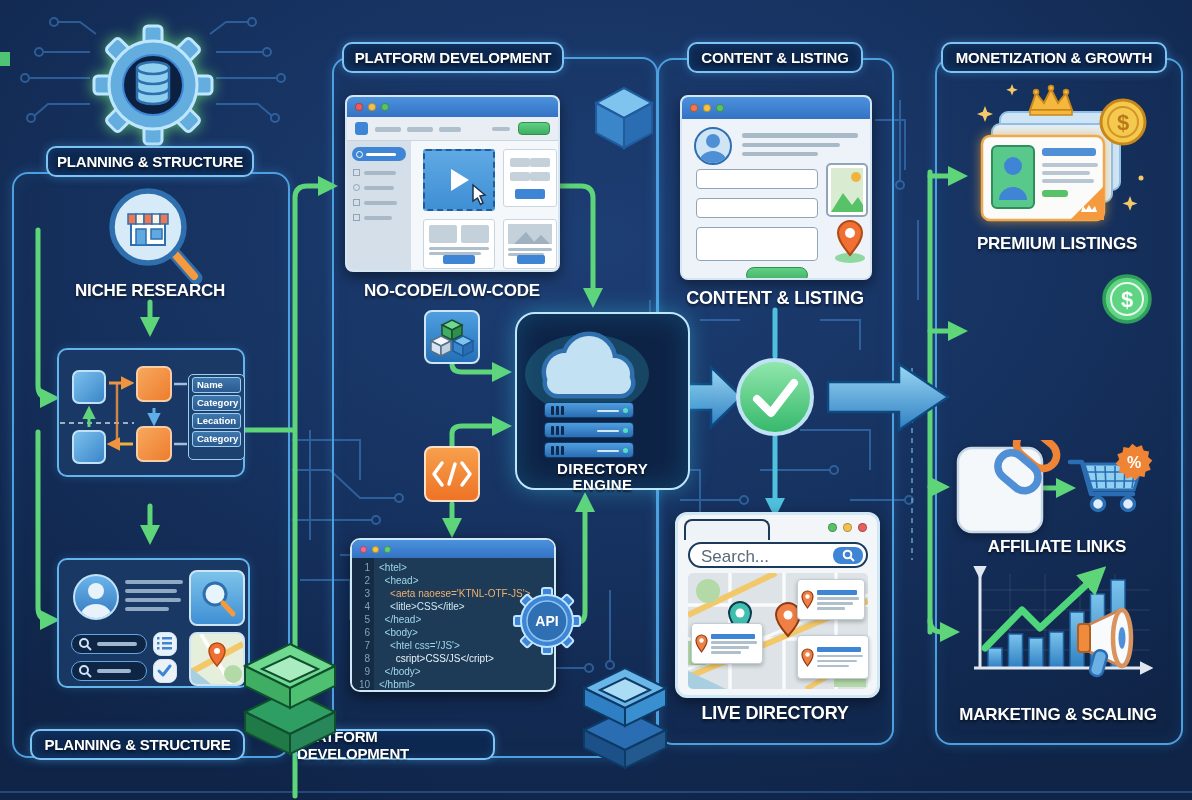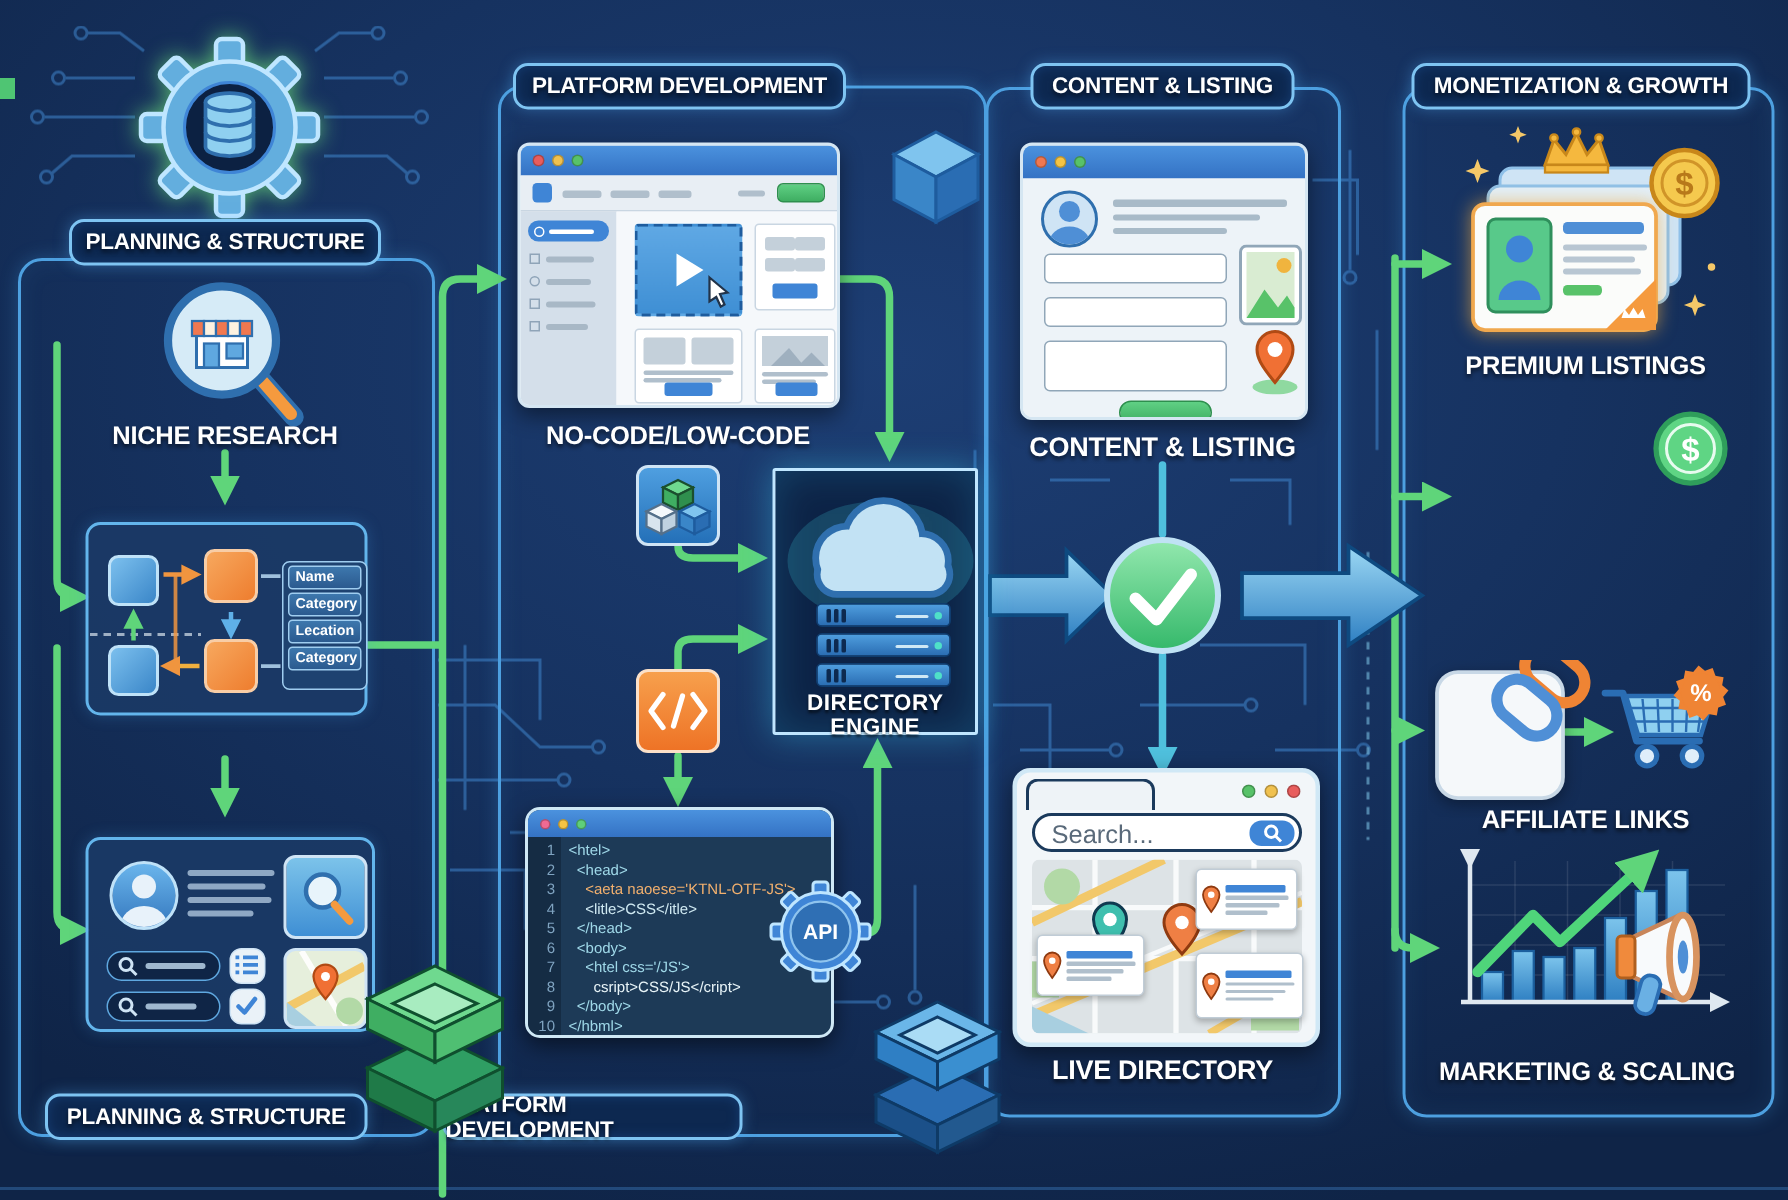--- a/index.html
+++ b/index.html
@@ -27,22 +27,22 @@
   .bluebtn{position:absolute;background:#3f85d6;border-radius:2px;}
   .greenbtn{position:absolute;background:linear-gradient(#5fd084,#3fae62);border:1.5px solid #2e8f4e;border-radius:4px;}
   
   #editor{position:absolute;left:350px;top:538px;width:206px;height:154px;border-radius:10px;overflow:hidden;
     border:2.5px solid #cfe8f5;background:#1d3a57;box-shadow:0 5px 14px rgba(0,0,0,.5);z-index:5;}
   #editor .body{display:flex;height:134px;}
   #gutter{width:22px;background:#152c44;color:#7fa3c0;font:10px "DejaVu Sans Mono",monospace;
     text-align:right;padding:3px 4px 0 0;line-height:13px;}
   #codelines{flex:1;font:10px "DejaVu Sans Mono",monospace;padding:3px 0 0 5px;line-height:13px;white-space:pre;}
   
-  #engine{position:absolute;left:515px;top:312px;width:137px;height:178px;background:#0d2346;
-    border:2.5px solid #bfe6ff;border-radius:2px;z-index:5;
+  #engine{position:absolute;left:515px;top:312px;width:175px;height:178px;background:#0d2346;
+    border:2.5px solid #bfe6ff;border-radius:20px;z-index:5;
     box-shadow:0 0 22px rgba(60,200,235,.4), inset 0 0 28px rgba(40,150,200,.28);}
   .srv{position:absolute;left:27px;width:90px;height:16px;border-radius:4px;
     background:linear-gradient(#4f9ede,#2a6db3);border:1.5px solid #0f3c6e;}
   .srv i{position:absolute;top:3px;width:2.5px;height:9px;background:#0d2a50;border-radius:1px;}
   .srv u{position:absolute;right:14px;top:6.5px;width:22px;height:2px;background:#cfe8f5;border-radius:1px;}
   .srv b{position:absolute;right:5px;top:5px;width:5px;height:5px;border-radius:50%;background:#4fe0c8;}
   .eng-lbl{position:absolute;width:100%;text-align:center;color:#fff;font-weight:bold;font-size:15px;
     letter-spacing:.4px;text-shadow:0 2px 2px rgba(0,0,0,.6);}
   
   #schema-table{position:absolute;left:129px;top:24px;width:57px;height:86px;background:#1e4270;

